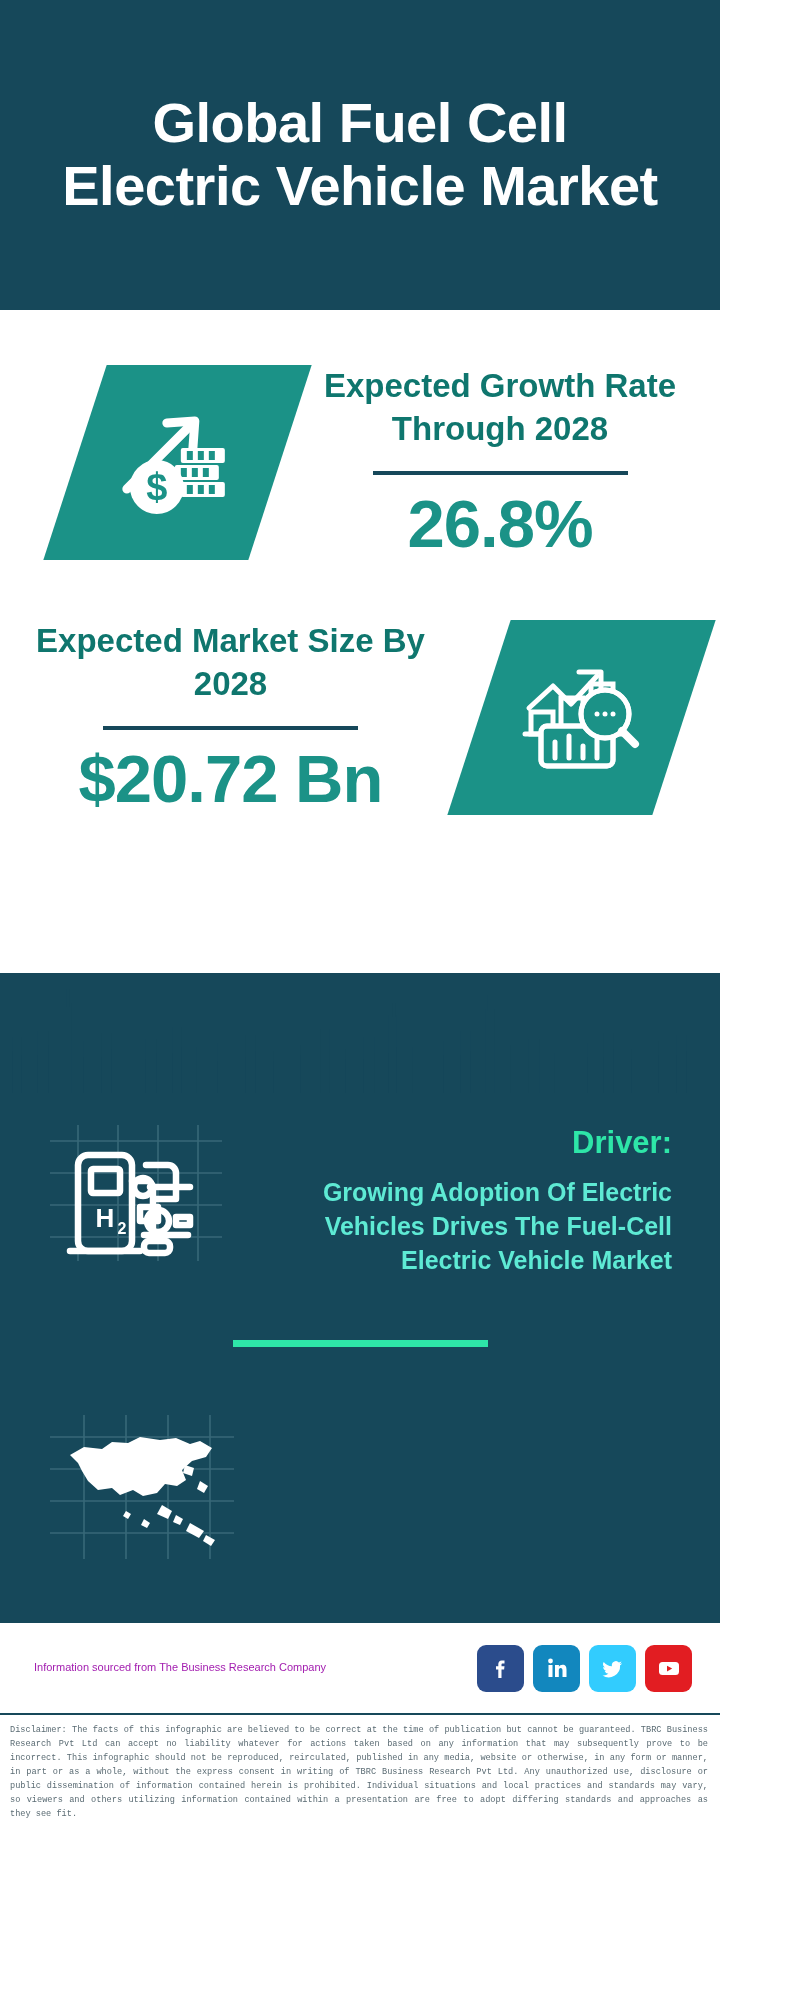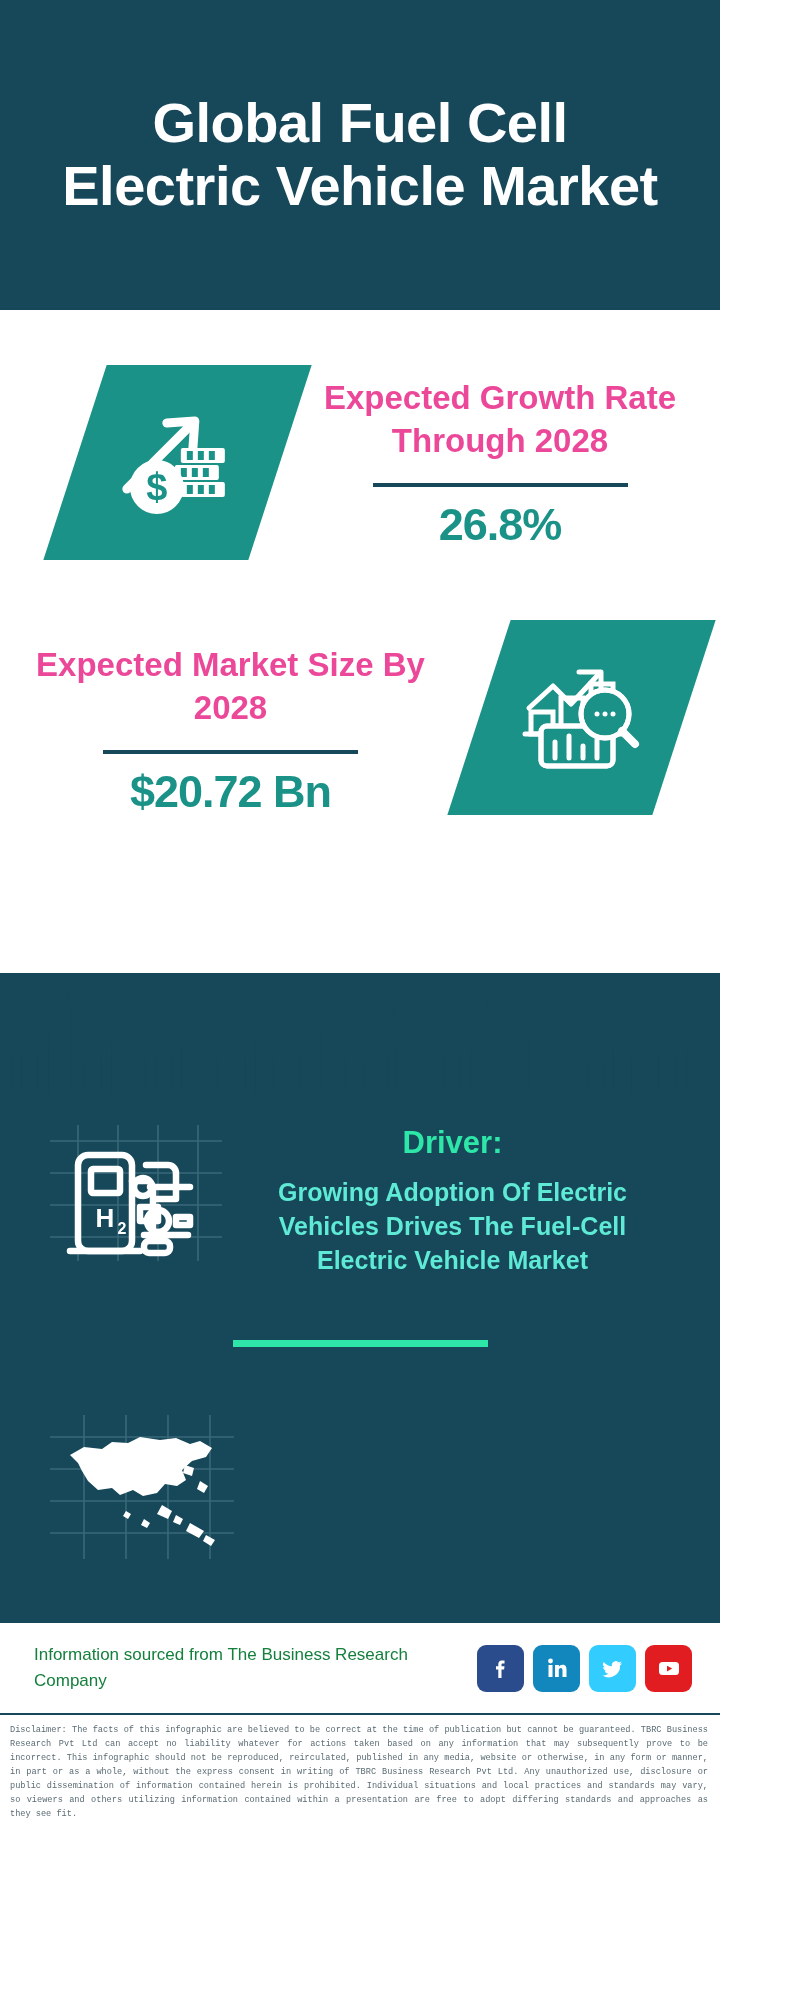--- a/index.html
+++ b/index.html
@@ -39,52 +39,52 @@
     position: relative;
     height: 665px;
   }
 
   .stat-row {
     display: flex;
     align-items: center;
     width: 100%;
   }
   .stat-row.first { padding: 55px 0 0 0; }
-  .stat-row.second { padding: 60px 16px 0 0; align-items: flex-end; }
+  .stat-row.second { padding: 60px 16px 0 0; }
 
   .badge {
     width: 205px;
     height: 195px;
     background: #1b9287;
     transform: skewX(-18deg);
     display: flex;
     align-items: center;
     justify-content: center;
     flex: 0 0 auto;
   }
   .badge .glyph { transform: skewX(18deg); display:flex; align-items:center; justify-content:center; }
   .badge-left { margin-left: 75px; }
   .badge-right { margin-left: 18px; margin-right: 20px; }
 
   .stat-text { flex: 1 1 auto; text-align: center; padding: 0 18px; }
   .stat-title {
-    color: #ec4899;
+    color: #0f766e;
     font-size: 33px;
     font-weight: bold;
     line-height: 1.3;
   }
   .stat-rule {
     width: 255px;
     height: 4px;
     background: #16485a;
     margin: 20px auto 14px auto;
   }
   .stat-value {
     color: #1b9287;
-    font-size: 45px;
+    font-size: 67px;
     font-weight: bold;
     line-height: 1.05;
     letter-spacing: -1px;
   }
 
   
   .dark {
     background: #16485a;
     position: relative;
     padding-bottom: 10px;
@@ -98,21 +98,21 @@
   }
   .block-icon {
     width: 185px;
     height: 175px;
     flex: 0 0 auto;
     position: relative;
     display: flex;
     align-items: center;
     justify-content: center;
   }
-  .block-body { flex: 1 1 auto; text-align: center; padding: 0 8px; margin-top: 20px; }
+  .block-body { flex: 1 1 auto; text-align: right; padding: 0 8px; margin-top: 20px; }
 
   .kicker {
     color: #2ee6a8;
     font-size: 31px;
     font-weight: bold;
     margin-bottom: 14px;
   }
   .driver-text {
     color: #5eead4;
     font-size: 25px;
@@ -144,22 +144,22 @@
   .footer-bar {
     background: #ffffff;
     height: 92px;
     display: flex;
     align-items: center;
     padding: 0 28px 0 34px;
     border-bottom: 2px solid #16485a;
   }
   .source-text { flex: 1 1 auto; }
   .source-text div {
-    color: #15803d;
-    font-size: 17px;
+    color: #a21caf;
+    font-size: 11px;
     line-height: 1.55;
   }
   .socials { display: flex; gap: 9px; align-items: center; }
   .social {
     width: 47px; height: 47px;
     border-radius: 9px;
     display: flex; align-items: center; justify-content: center;
   }
   .social svg { display:block; }
 

